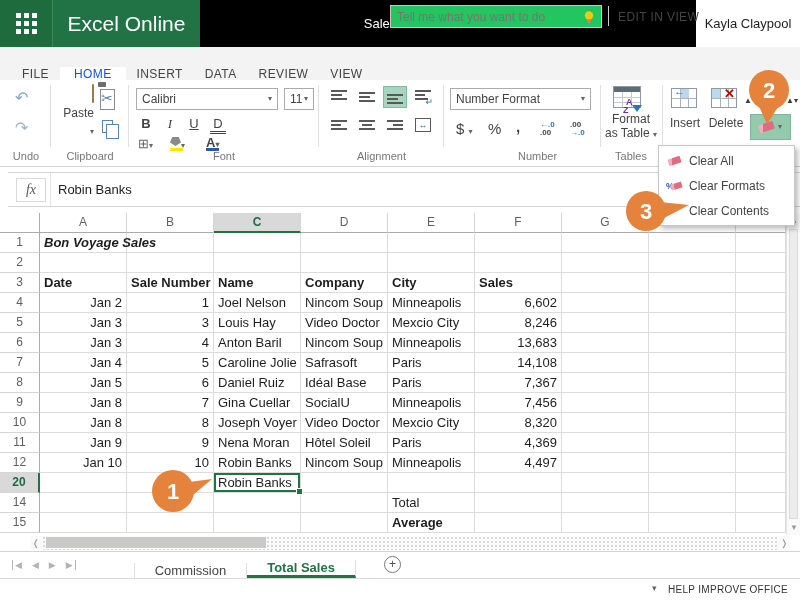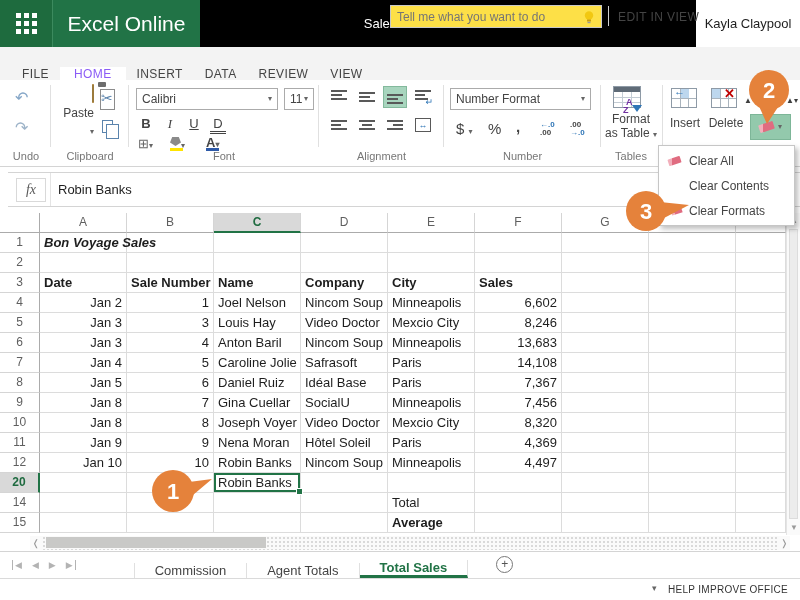--- a/index.html
+++ b/index.html
@@ -13,22 +13,22 @@
   .waffle .dots i{width:5px;height:5px;background:#fff;display:block;}
   .brand{position:absolute;left:52px;top:0;width:148px;height:47px;background:#217346;color:#fff;font-size:21px;font-weight:300;display:flex;align-items:center;justify-content:center;border-left:1px solid #3c8a5e;}
   .doc-title{position:absolute;left:200px;top:0;width:360px;height:47px;color:#fff;font-size:13px;display:flex;align-items:center;justify-content:center;}
   .share-btn{position:absolute;left:566px;top:3px;width:130px;height:41px;background:#217346;color:#fff;font-size:14px;display:flex;align-items:center;justify-content:center;gap:7px;cursor:pointer;}
   .user-area{position:absolute;left:696px;top:0;width:104px;height:47px;background:#fff;color:#1e1e1e;font-size:13px;display:flex;align-items:center;justify-content:center;}
 
   
   .menurow{position:absolute;left:0;top:47px;width:800px;height:33px;background:#f3f3f3;display:flex;align-items:stretch;}
   .rtab{font-size:12px;color:#444;letter-spacing:.4px;display:flex;align-items:center;padding:0 11px;cursor:pointer;}
   .rtab:first-child{margin-left:11px;}
-  .rtab.active{background:#fff;color:#8b5cf6;padding:0 14px;}
-  .tellme{position:absolute;left:390px;top:5px;width:212px;height:23px;border:1px solid #c8c8c8;background:#fde047;display:flex;align-items:center;}
+  .rtab.active{background:#fff;color:#1d4ed8;padding:0 14px;}
+  .tellme{position:absolute;left:390px;top:5px;width:212px;height:23px;border:1px solid #c8c8c8;background:#22c55e;display:flex;align-items:center;}
   .tellme input{border:none;outline:none;flex:1;font-size:12px;color:#555;padding:0 6px;font-family:"Liberation Sans",sans-serif;background:transparent;}
   .bulb{width:16px;height:16px;margin-right:4px;}
   .vline-menurow{position:absolute;left:608px;top:6px;width:1px;height:20px;background:#cfcfcf;}
   .editexcel{position:absolute;left:618px;top:0;height:33px;display:flex;align-items:center;font-size:12px;color:#444;letter-spacing:.4px;cursor:pointer;}
 
   
   .ribbon{position:absolute;left:0;top:80px;width:800px;height:87px;background:#fff;border-bottom:1px solid #d4d4d4;}
   .gsep{position:absolute;top:5px;width:1px;height:62px;background:#e0e0e0;}
   .glabel{position:absolute;top:70px;font-size:11px;color:#777;text-align:center;}
   .icon-btn{cursor:pointer;}
@@ -278,21 +278,21 @@
     <span class="numglyph" style="left:488px;top:40px">%</span>
     <span class="numglyph" style="left:516px;top:38px;font-weight:700">,</span>
     <span class="dec" style="left:540px;top:41px">
         <b class="blue">←.0</b>
         <b>.00</b>
       </span>
     <span class="dec" style="left:570px;top:41px">
         <b>.00</b>
         <b class="blue">→.0</b>
       </span>
-    <div class="glabel" style="left:445px;width:155px">Number</div>
+    <div class="glabel" style="left:460px;width:155px">Number</div>
 
     <div class="tblicon" style="left:613px;top:6px"></div>
     <span class="azmark" style="left:626px;top:18px">A</span>
     <span class="azmark" style="left:623px;top:26px">Z</span>
     <span class="funnel" style="left:632px;top:25px"></span>
     <div class="ft-label" style="left:600px;top:32px;width:62px">
       <span>Format</span><br>
       <span>as Table</span> <span class="dropcaret">▾</span>
     </div>
     <div class="glabel" style="left:602px;width:58px">Tables</div>
@@ -498,48 +498,47 @@
 
   <div class="sheetbar">
     <div class="navarrows">
       <span style="border-left:1px solid #b3b3b3;padding-left:2px">◀</span>
       <span>◀</span>
       <span>▶</span>
       <span style="border-right:1px solid #b3b3b3;padding-right:2px">▶</span>
     </div>
     <div id="sheet-tabs" style="display:flex;align-items:flex-end;">
         <div class="stab">Commission</div>
-        <div class="stab">Agent Totals</div>
         <div class="stab active">Total Sales</div>
       </div>
     <div class="addsheet">+</div>
   </div>
 
   <div class="footer">
     <span class="caret">▾</span>
     <span class="help">HELP IMPROVE OFFICE</span>
   </div>
 
   <div class="clearmenu" id="clear-menu">
       <div class="cm-item">
         <span class="cm-ic">
           <span class="eraser"></span>
         </span>
         <span>Clear All</span>
       </div>
       <div class="cm-item">
-        <span class="cm-ic"></span>
-        <span>Clear Contents</span>
-      </div>
-      <div class="cm-item">
         <span class="cm-ic">
           <span class="pct">%</span>
           <span class="er2"></span>
         </span>
         <span>Clear Formats</span>
+      </div>
+      <div class="cm-item">
+        <span class="cm-ic"></span>
+        <span>Clear Contents</span>
       </div>
     </div>
 
   <svg class="badge" style="left:147px;top:466px" width="72" height="50">
     <path d="M42 16 L65 13 L46 29 Z" fill="#e5823b"></path>
     <circle cx="26" cy="25" r="21" fill="#e5823b"></circle>
     <text id="badge1-num" x="26" y="33" text-anchor="middle" font-size="22" font-weight="bold" fill="#ffffff" font-family="Liberation Sans, sans-serif">1</text>
   </svg>
   <svg class="badge" style="left:744px;top:66px" width="50" height="62">
     <path d="M14 38 L36 38 L23 58 Z" fill="#e5823b"></path>

